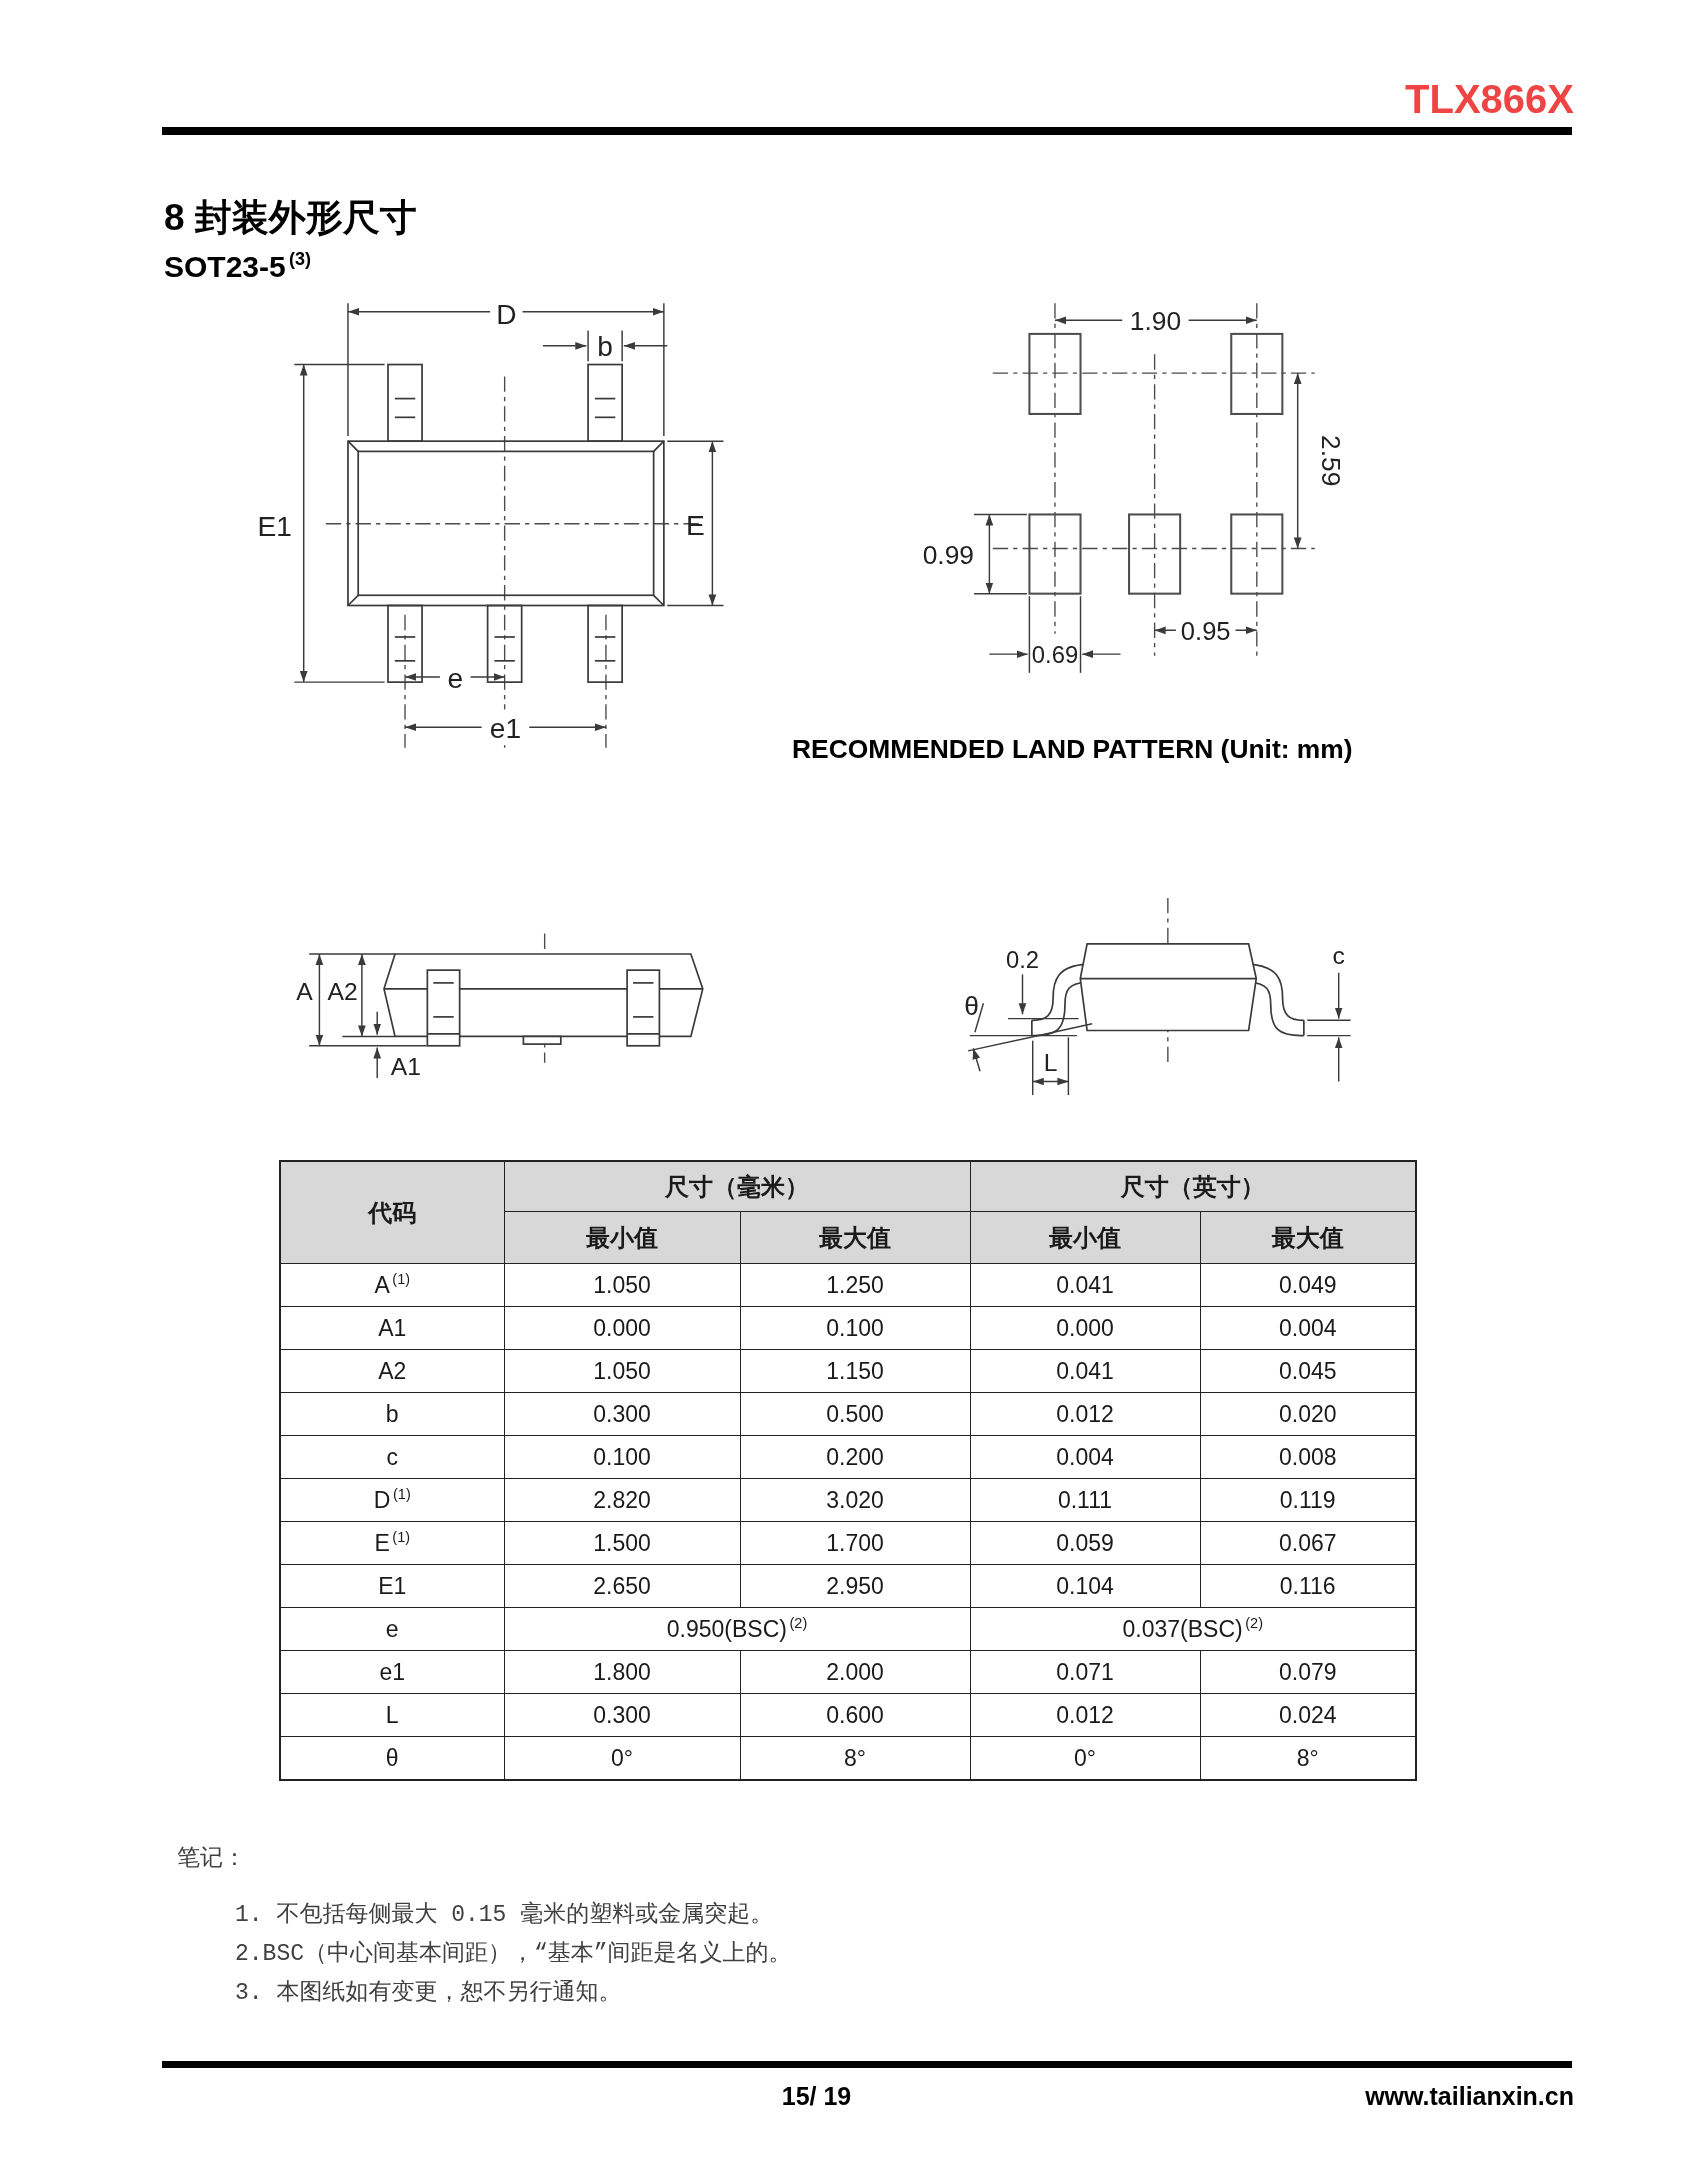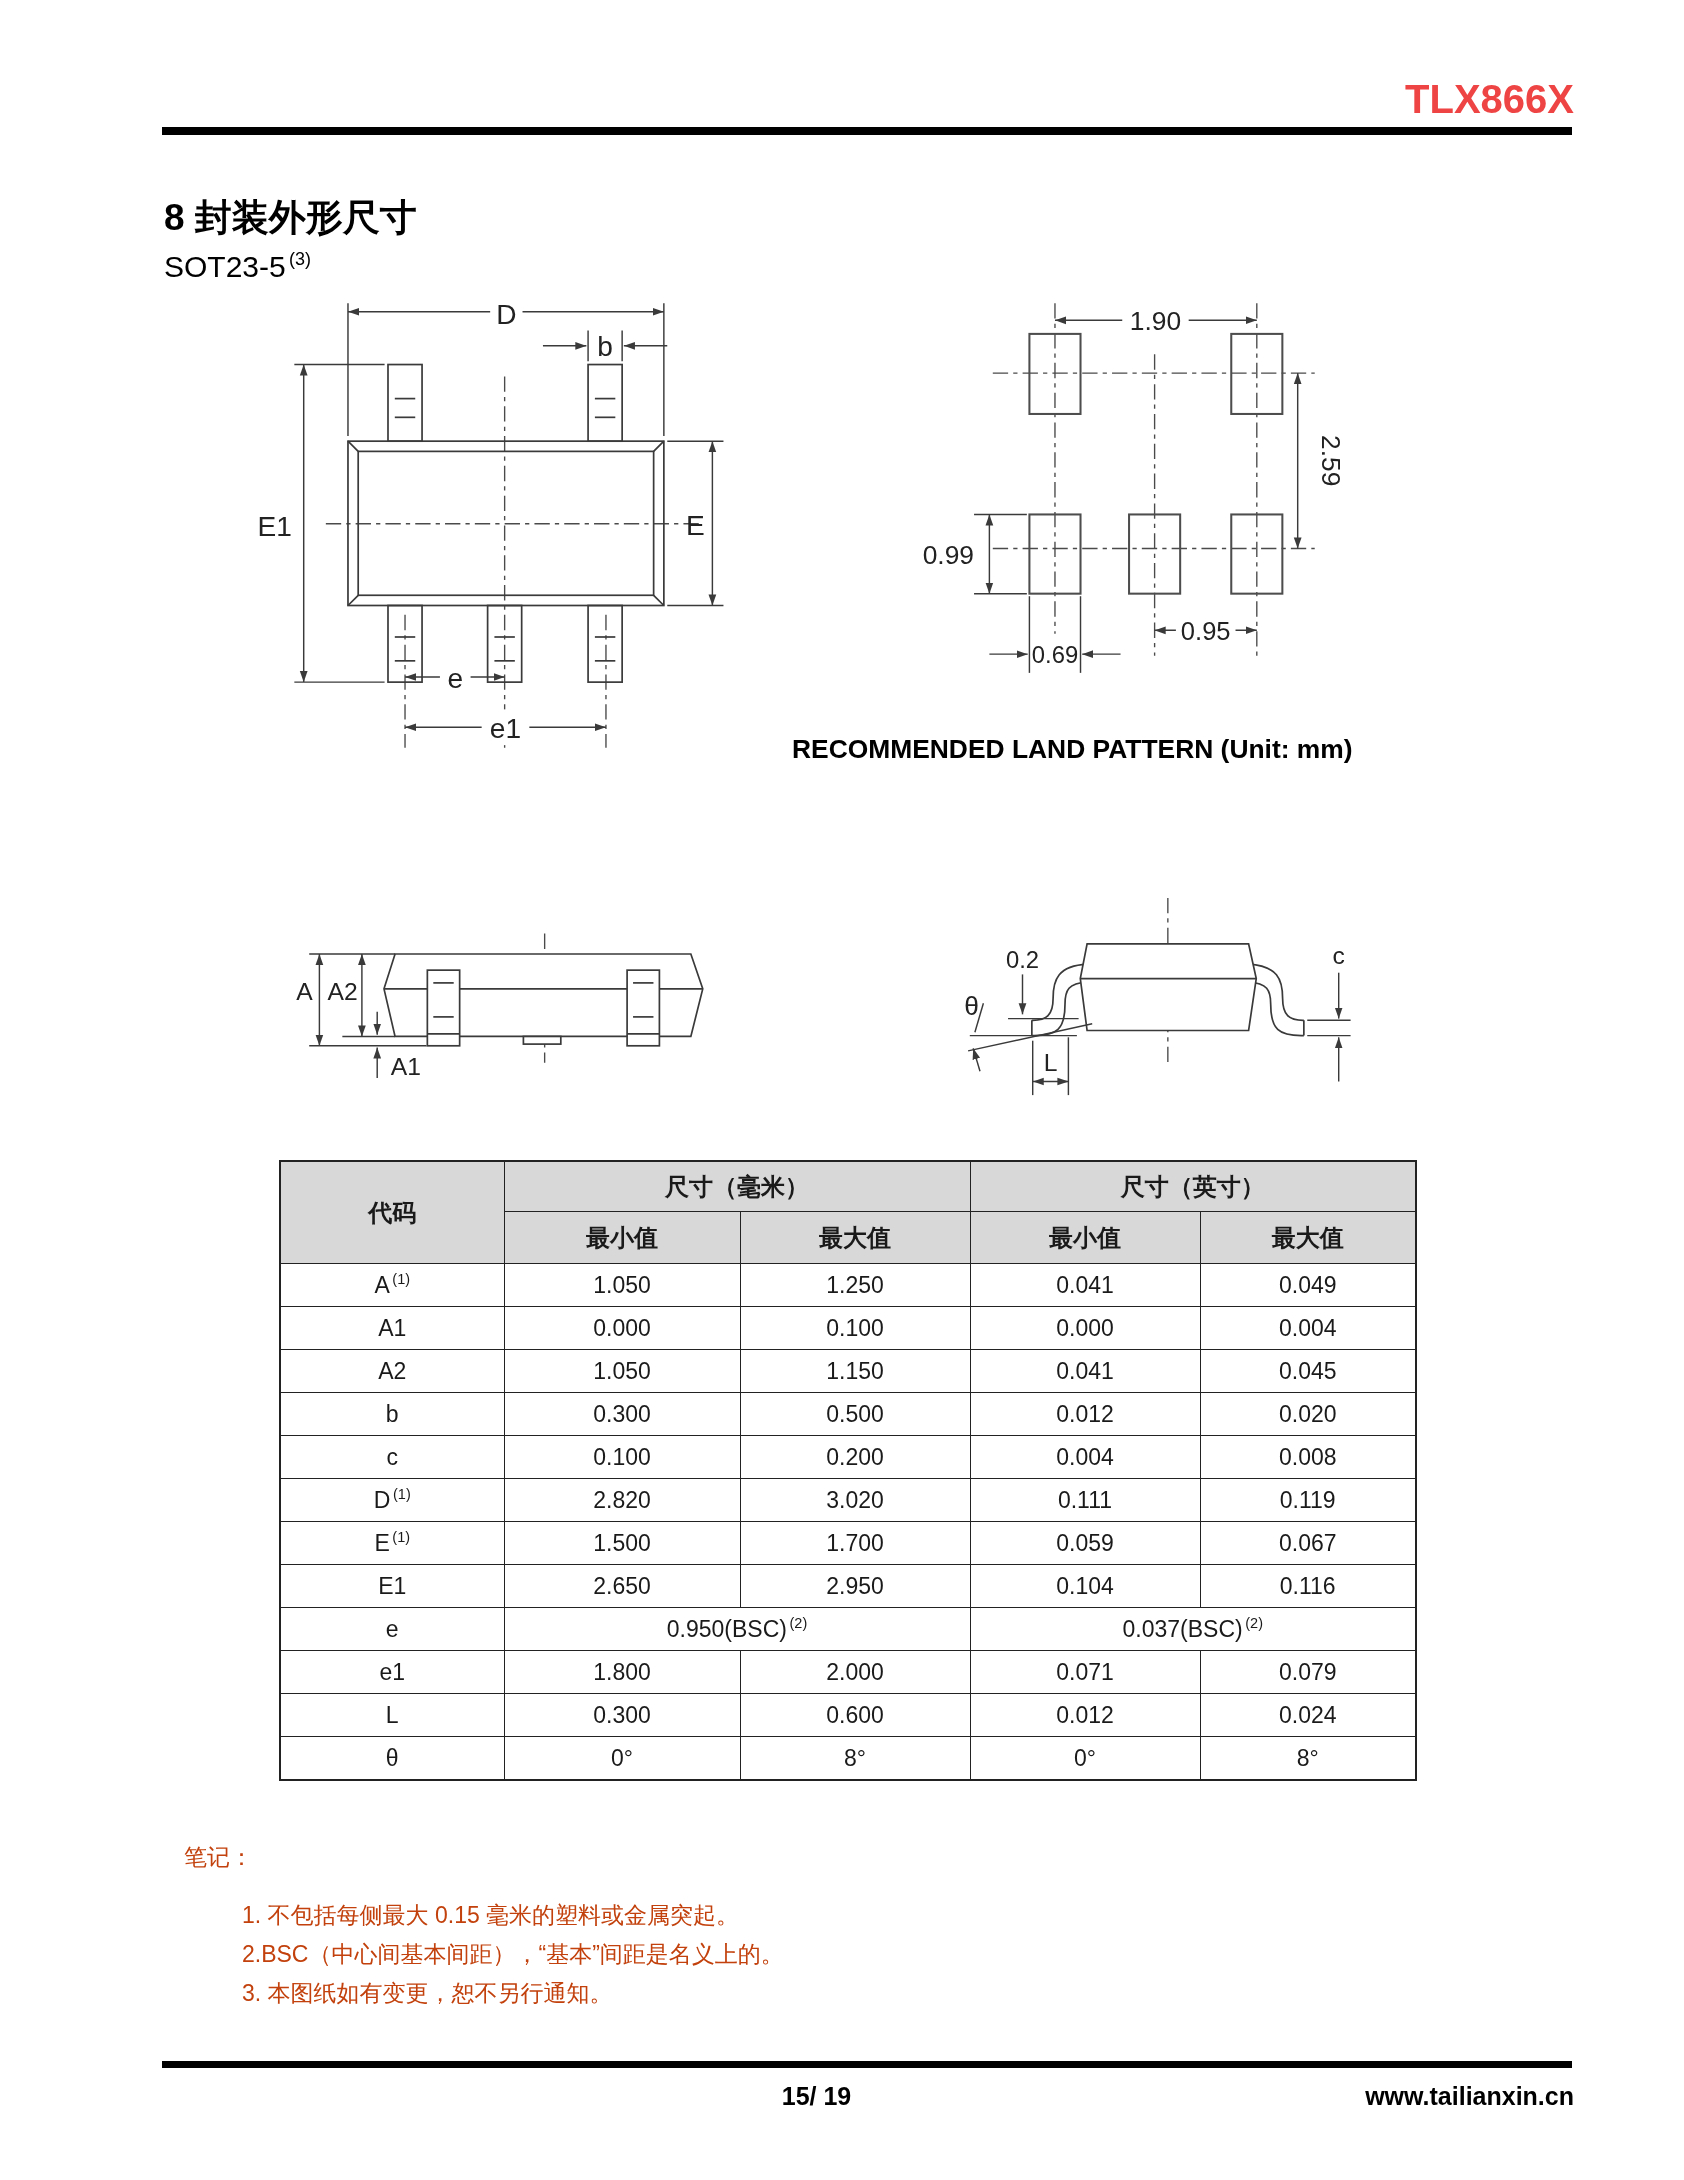--- a/index.html
+++ b/index.html
@@ -2,21 +2,21 @@
 <html style="font-size:13.6px"><head>
 <meta charset="utf-8">
 <style>
   html,body{margin:0;padding:0;background:#fff;}
   .page{position:relative;width:1685px;height:2181px;background:#ffffff;overflow:hidden;
         font-family:"Liberation Sans","DejaVu Sans",sans-serif;color:#111;}
   
   .doc-title{position:absolute;top:77px;right:111px;font-size:40px;font-weight:bold;letter-spacing:0px;color:#ef4444;}
   .header-rule{position:absolute;left:162px;top:127px;width:1410px;height:7.7px;background:#000;}
   .section-title{position:absolute;left:164px;top:193px;font-size:37px;font-weight:bold;color:#000;}
-  .package-title{position:absolute;left:164px;top:249px;font-size:30px;font-weight:normal;color:#000;}
+  .package-title{position:absolute;left:164px;top:249px;font-size:30px;font-weight:bold;color:#000;}
   .package-title .sup3{font-size:18px;vertical-align:12px;margin-left:3.4px;}
   .land-caption{position:absolute;left:792px;top:734px;font-size:26.4px;font-weight:bold;color:#000;}
   
   .dwg{position:absolute;}
   #dwg-top-view{left:153px;top:281px;}
   #dwg-land{left:894px;top:281px;}
   #dwg-side-a{left:273px;top:903px;}
   #dwg-side-lead{left:920px;top:886px;}
   svg text{font-family:"Liberation Sans","DejaVu Sans",sans-serif;fill:#222;}
   .ln{stroke:#3a3a3a;stroke-width:2;fill:none;}
@@ -28,21 +28,21 @@
   .dim-table{position:absolute;left:279px;top:1160px;width:1135px;border-collapse:collapse;table-layout:fixed;
              text-align:center;font-size:23px;color:#1a1a1a;}
   .dim-table th,.dim-table td{border:1.7px solid #222;padding:0;}
   .dim-table{border:2.6px solid #222;}
   .dim-table thead th{background:#d8d8d8;font-weight:bold;font-size:24px;font-family:Liberation Serif, serif;}
   .dim-table thead tr.h1 th{height:49px;}
   .dim-table thead tr.h2 th{height:51px;}
   .dim-table tbody td{height:42px;background:#fff;text-align:center;}
   .sup{font-size:14.5px;vertical-align:8.5px;margin-left:2.6px;}
   
-  .notes{position:absolute;left:184px;top:1842px;font-size:23px;color:#c2410c;}
+  .notes{position:absolute;left:177px;top:1842px;font-size:23px;color:#404040;font-family:Liberation Mono, monospace;}
   .notes-title{margin-bottom:29px;}
   .note-item{margin-left:58px;margin-bottom:12px;line-height:27px;}
   
   .footer-rule{position:absolute;left:162px;top:2061px;width:1410px;height:6.8px;background:#000;}
   .footer-page{position:absolute;left:744px;top:2082px;width:145px;text-align:center;font-size:25px;font-weight:bold;color:#000000;}
   .footer-site{position:absolute;right:111px;top:2082px;font-size:25px;font-weight:bold;color:#000;}
 </style>
 </head>
 <body>
 

